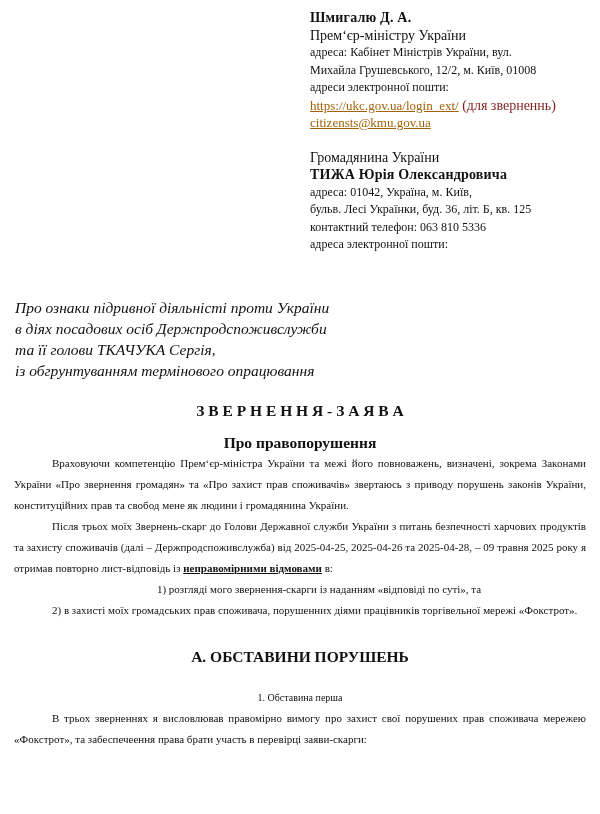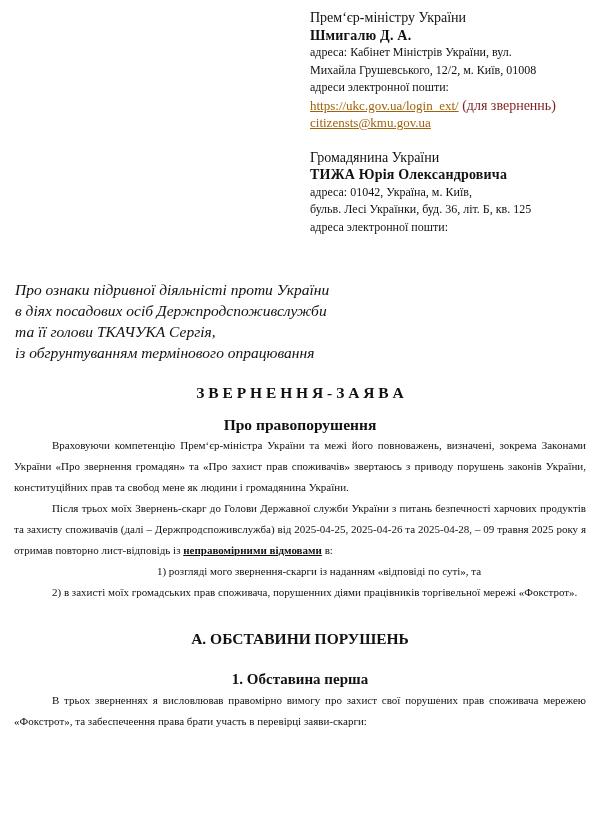--- a/index.html
+++ b/index.html
@@ -23,53 +23,54 @@
   .link-suffix { font-size: 14px; color: #7f1d1d; }
 
   
   .subject { margin: 43px 0 0 15px; font-style: italic; font-size: 15.5px; line-height: 21px; }
 
   
   .center { text-align: center; }
   .title { margin-top: 19px; font-weight: bold; font-size: 15.5px; line-height: 21px; }
   .subtitle { margin-top: 11px; font-weight: bold; font-size: 15.5px; line-height: 21px; }
   .heading-a { margin-top: 25px; font-weight: bold; font-size: 15.5px; line-height: 21px; }
-  .heading-1 { margin-top: 20px; font-weight: bold; font-size: 15px; line-height: 21px; }
+  .heading-1 { margin-top: 20px; font-weight: normal; font-size: 10px; line-height: 21px; }
 
   
   .bodytext {
     margin: 0 14px; font-size: 11px; line-height: 21px;
     text-align: justify; text-indent: 38px;
   }
   p.bodytext { margin-top: 0; margin-bottom: 0; }
   .first-para { margin-top: 16px; }
   .no-justify { text-align: center; }
   .emph { font-weight: bold; text-decoration: underline; }
 </style>
 </head>
 <body>
 
 <div class="page">
 
   <div class="addr-col">
     <div class="block1">
+      <div class="addr-line bold">Шмигалю Д. А.</div>
       <div class="addr-line">Прем‘єр-міністру України</div>
-      <div class="addr-line bold">Шмигалю Д. А.</div>
       <div class="addr-line small">адреса: Кабінет Міністрів України, вул.</div>
       <div class="addr-line small">Михайла Грушевського, 12/2, м. Київ, 01008</div>
       <div class="addr-line small">адреси электронної пошти:</div>
       <div class="addr-line"><a class="doclink">https://ukc.gov.ua/login_ext/</a><span class="link-suffix"> (для зверненнь)</span></div>
       <div class="addr-line"><a class="doclink">citizensts@kmu.gov.ua</a></div>
     </div>
 
     <div class="block2">
       <div class="addr-line">Громадянина України</div>
       <div class="addr-line bold">ТИЖА Юрія Олександровича</div>
       <div class="addr-line small">адреса: 01042, Україна, м. Київ,</div>
       <div class="addr-line small">бульв. Лесі Українки, буд. 36, літ. Б, кв. 125</div>
+      <div class="addr-line small">контактний телефон: 063 810 5336</div>
       <div class="addr-line small">адреса электронної пошти:</div>
     </div>
   </div>
 
   <div class="subject">
     <div>Про ознаки підривної діяльністі проти України</div>
     <div>в діях посадових осіб Держпродспоживслужби</div>
     <div>та її голови ТКАЧУКА Сергія,</div>
     <div>із обгрунтуванням термінового опрацювання</div>
   </div>

